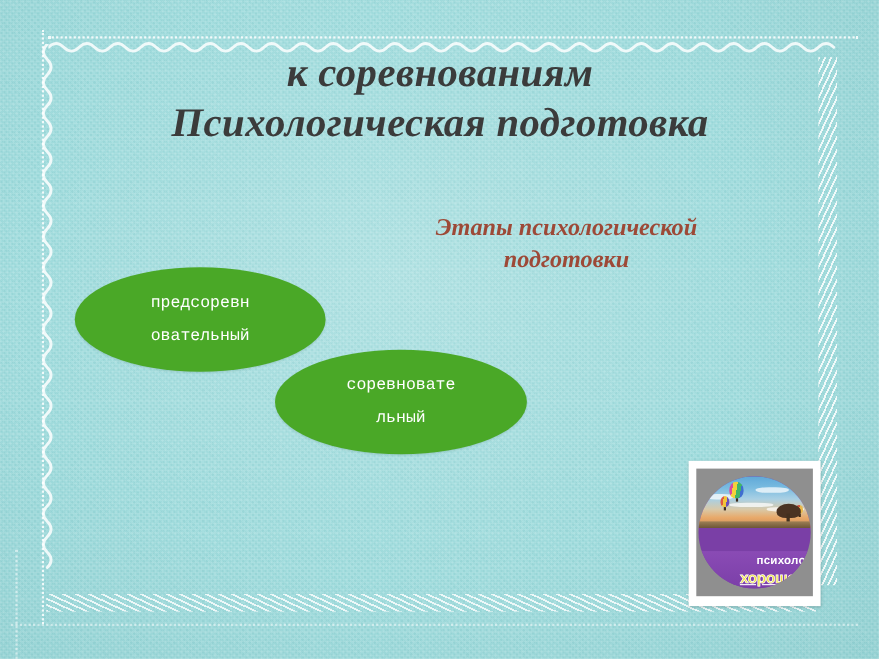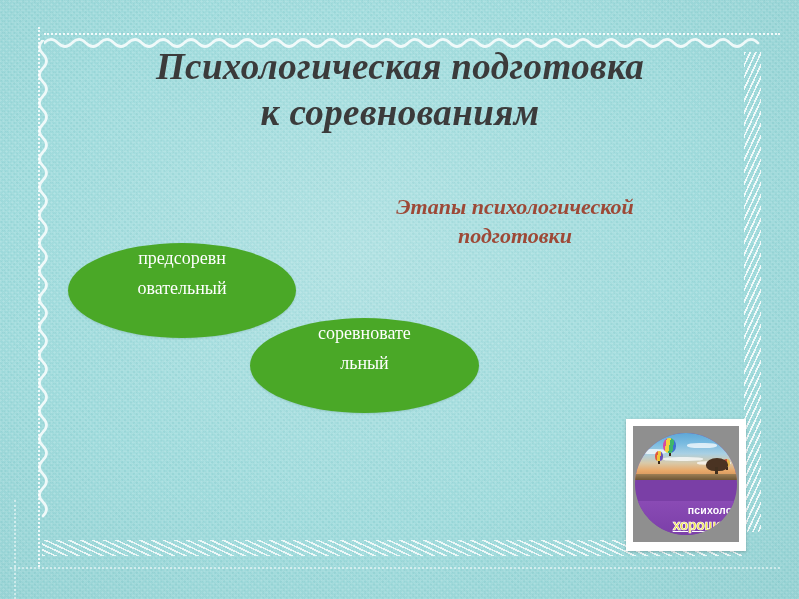--- a/index.html
+++ b/index.html
@@ -108,26 +108,26 @@
     color: #9d4937;
   }
   .subtitle .ln { display: block; }
 
   
   .bubble {
     position: absolute;
     border-radius: 50%;
     background: #4aa827;
     display: flex;
-    align-items: flex-start;
+    align-items: center;
     justify-content: center;
     text-align: center;
     color: #ffffff;
-    font-family: Liberation Serif, serif;
-    font-size: 18px;
+    font-family: Liberation Mono, monospace;
+    font-size: 15px;
     line-height: 30px;
     box-shadow: 0 1px 2px rgba(0,60,20,.12);
   }
   #bubble-1 { left: 68px;  top: 243px; width: 228px; height: 95px; }
   #bubble-2 { left: 250px; top: 318px; width: 229px; height: 95px; }
   .bubble .ln { display: block; }
 
   
   .logo-card {
     position: absolute;
@@ -308,22 +308,22 @@
     <path d="M9 0 Q 2 7 9 14 T 9 28 T 9 42 T 9 56 T 9 70 T 9 84 T 9 98 T 9 112 T 9 126 T 9 140
              T 9 154 T 9 168 T 9 182 T 9 196 T 9 210 T 9 224 T 9 238 T 9 252 T 9 266 T 9 280
              T 9 294 T 9 308 T 9 322 T 9 336 T 9 350 T 9 364 T 9 378 T 9 392 T 9 406 T 9 420
              T 9 434 T 9 448 T 9 462 T 9 476" fill="none" stroke="#ffffff" stroke-width="2.6" stroke-linecap="round" opacity=".92"></path>
   </svg>
 
   <div class="hatch hatch-v" style="left:744px; top:52px; width:17px; height:480px;"></div>
   <div class="hatch hatch-h" style="left:42px; top:540px; width:700px; height:16px;"></div>
 
   <div class="title">
+    <span class="ln">к соревнованиям</span>
     <span class="ln">Психологическая подготовка</span>
-    <span class="ln">к соревнованиям</span>
   </div>
 
   <div class="subtitle">
     <span class="ln">Этапы психологической</span>
     <span class="ln">подготовки</span>
   </div>
 
   <div class="bubble" id="bubble-1">
     <div>
       <span class="ln">предсоревн</span>

